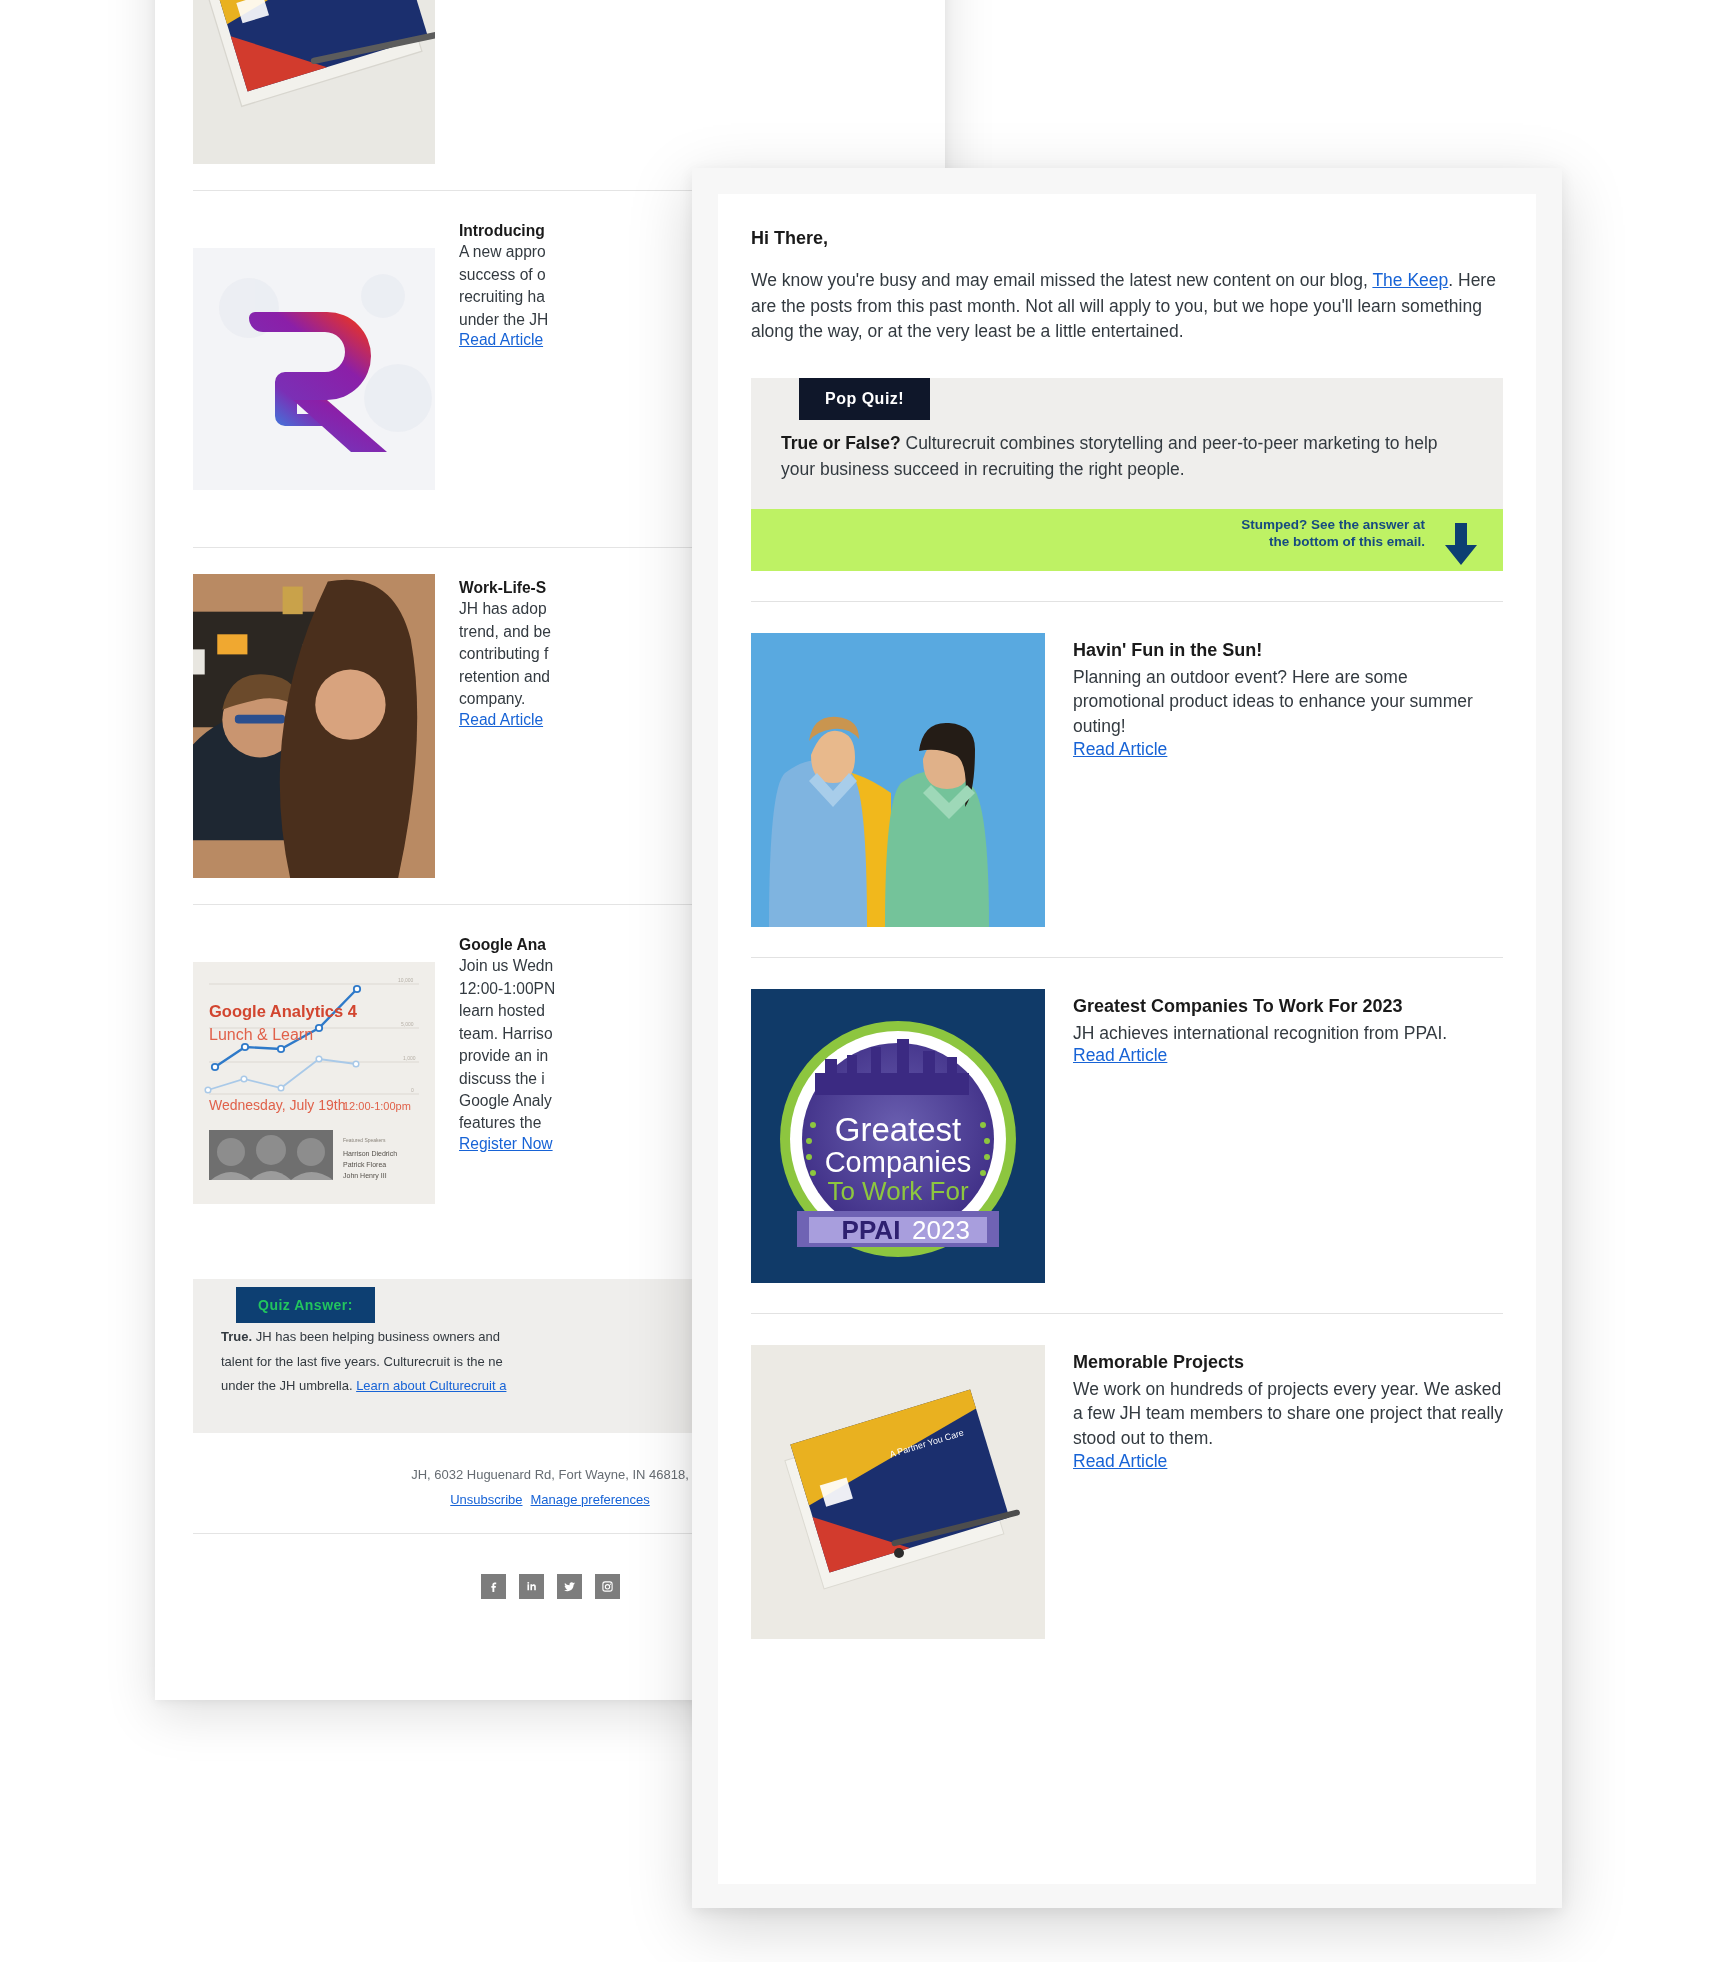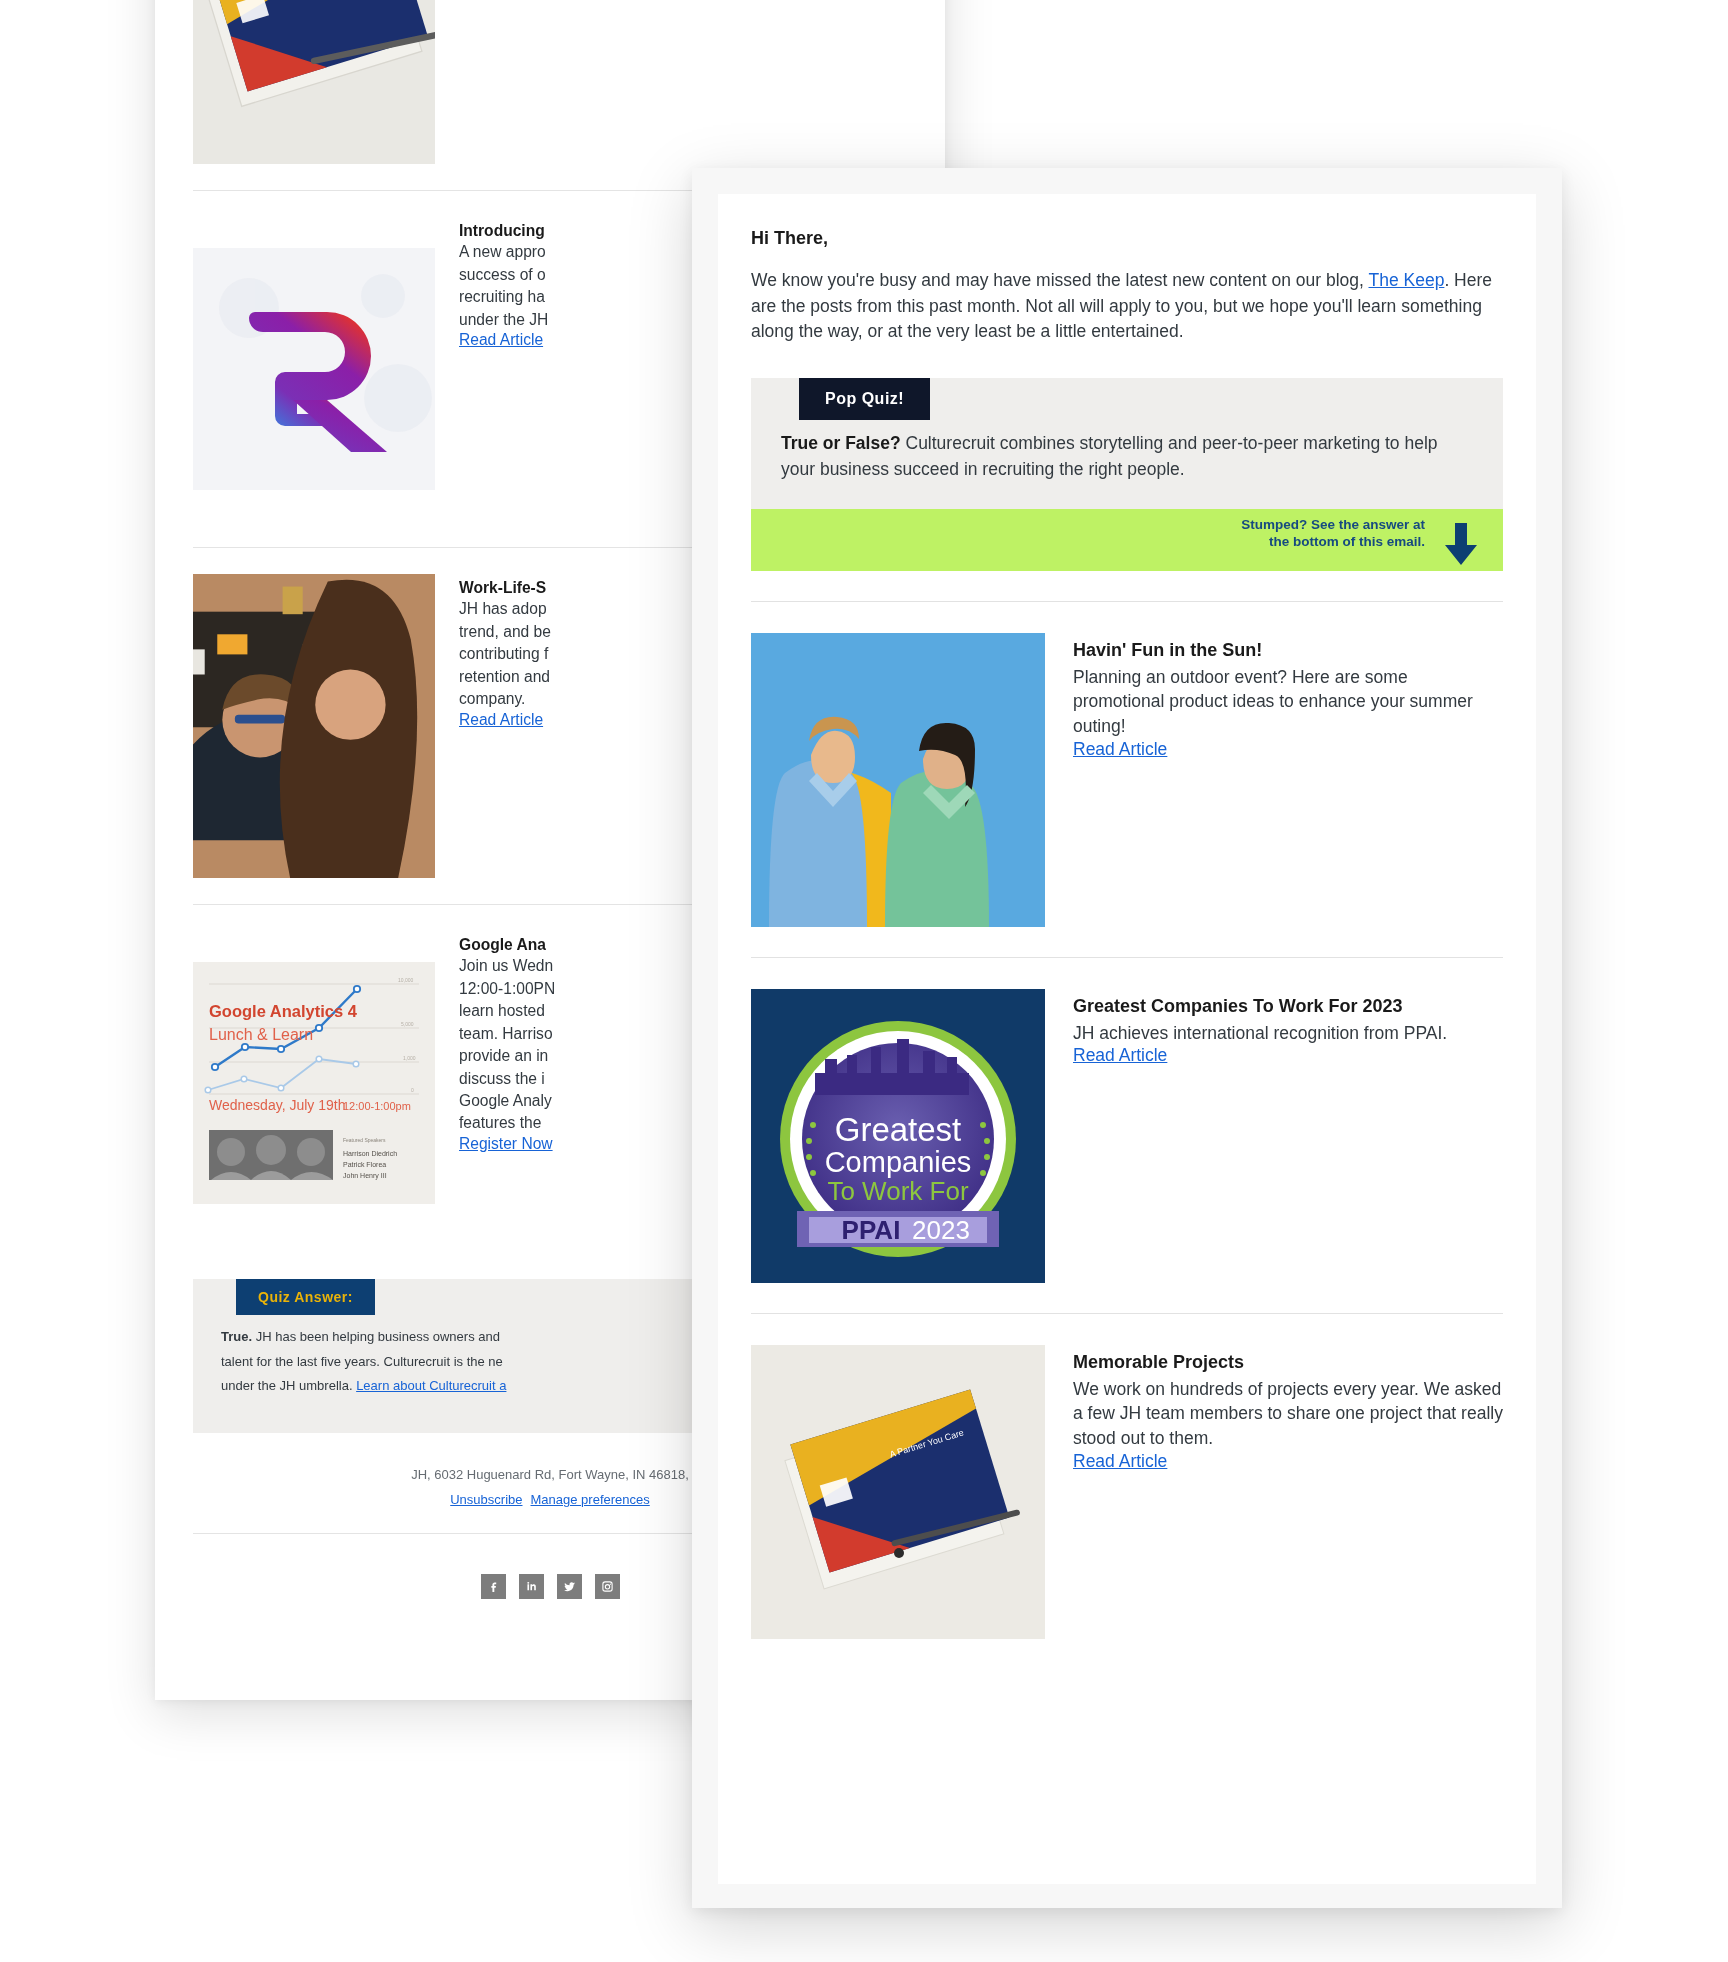--- a/index.html
+++ b/index.html
@@ -112,22 +112,22 @@
   .b-hr { height: 1px; background: #e4e4e4; margin: 26px 0 0 0; }
   .b-article { display: flex; gap: 24px; padding: 26px 0 0 0; }
   .b-thumb { width: 242px; height: 304px; flex: 0 0 242px; overflow: hidden; }
   .b-text { padding-top: 4px; flex: 1; }
   .b-title { font-size: 15.6px; font-weight: bold; color: #1a1a1a; line-height: 1.3; }
   .b-desc { font-size: 15.6px; line-height: 1.44; color: #333a40; }
   .b-link { font-size: 15.6px; color: #1763d6; text-decoration: underline; }
 
   .b-quiz-wrap { position: relative; margin-top: 44px; }
   .b-quiz-tab {
-    position: absolute; left: 43px; top: 0;
-    background: #0d3f72; color: #eab308;
+    position: absolute; left: 43px; top: 8px;
+    background: #0d3f72; color: #22c55e;
     font-size: 14px; font-weight: bold; letter-spacing: .5px;
     padding: 10px 22px; z-index: 3;
   }
   .b-quiz-panel { background: #efeeec; margin-top: 19px; padding: 46px 28px 34px 28px; }
   .b-ans { font-size: 13px; line-height: 1.9; color: #333a40; }
 
   .b-footer { text-align: center; padding: 34px 0 0 0; }
   .b-addr { font-size: 13px; color: #666c72; }
   .b-prefs { font-size: 13px; margin-top: 10px; }
   .b-prefs a { color: #1763d6; text-decoration: underline; margin: 0 4px; }
@@ -350,21 +350,21 @@
 
     </div>
   </div>
 
   <div class="card-front">
     <div class="email-body">
 
 
       <div class="intro">
         <div class="greeting">Hi There,</div>
-        <div class="intro-p"><span>We know you're busy and may have missed the latest new content on our blog, </span><a class="inline-link" href="#">The Keep</a><span>. Here are the posts from this past month. Not all will apply to you, but we hope you'll learn something along the way, or at the very least be a little entertained.</span></div>
+        <div class="intro-p"><span>We know you're busy and may email missed the latest new content on our blog, </span><a class="inline-link" href="#">The Keep</a><span>. Here are the posts from this past month. Not all will apply to you, but we hope you'll learn something along the way, or at the very least be a little entertained.</span></div>
       </div>
 
       <div class="quiz-wrap">
         <div class="quiz-tab">Pop Quiz!</div>
         <div class="quiz-panel">
           <div class="quiz-q"><b>True or False?</b><span> Culturecruit combines storytelling and peer-to-peer marketing to help your business succeed in recruiting the right people.</span></div>
           <div class="quiz-foot">
             <div class="stumped">
               <div>Stumped? See the answer at</div>
               <div>the bottom of this email.</div>

